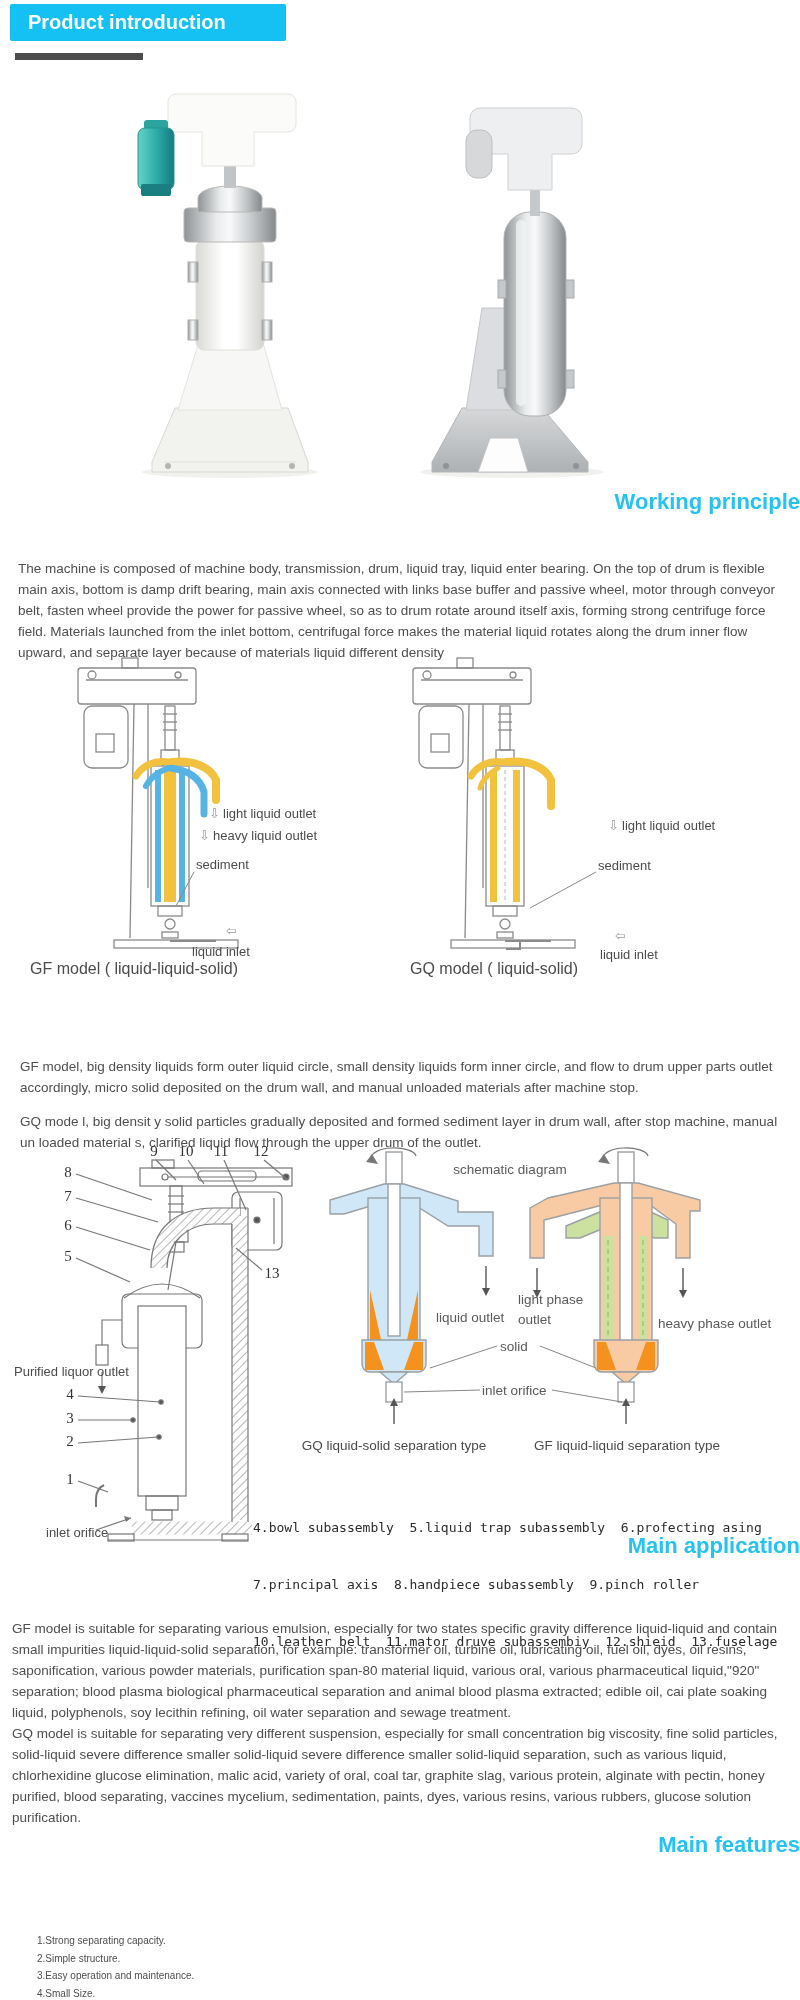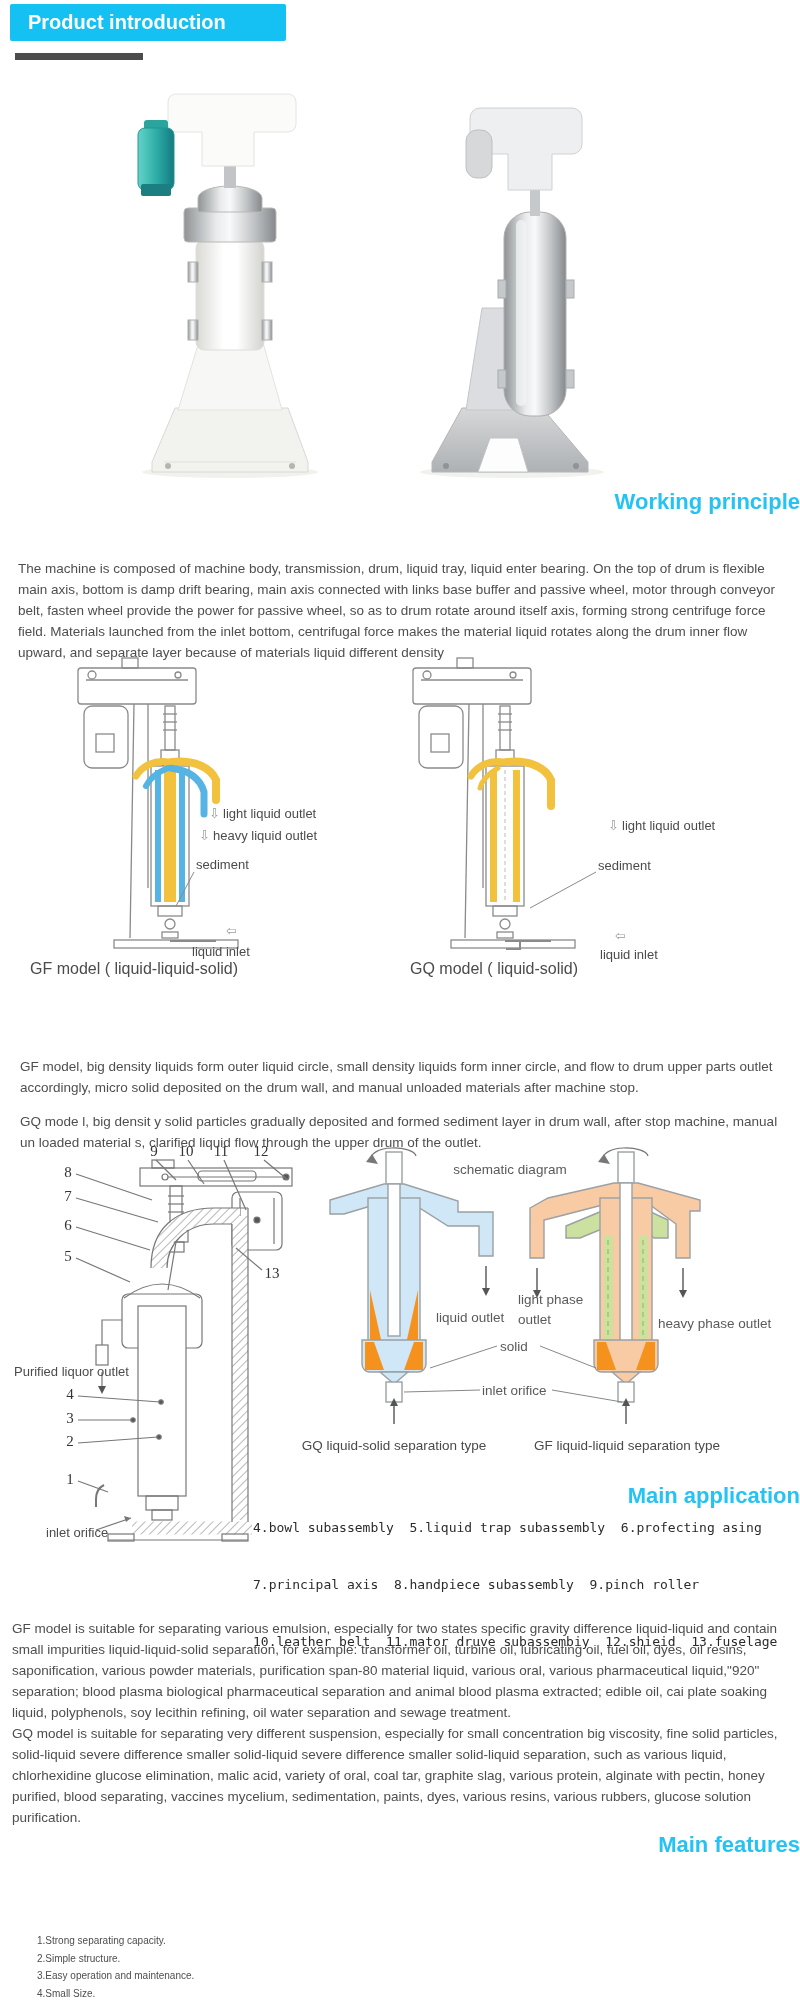--- a/index.html
+++ b/index.html
@@ -326,21 +326,21 @@
     <text class="scap" x="394" y="310">GQ liquid-solid separation type</text>
     <text class="scap" x="627" y="310">GF liquid-liquid separation type</text>
   </svg>
 
   <div class="abs parts">
     <div>4.bowl subassembly  5.liquid trap subassembly  6.profecting asing</div>
     <div>7.principal axis  8.handpiece subassembly  9.pinch roller</div>
     <div>10.leather belt  11.mator druve subassembiy  12.shieid  13.fuselage</div>
   </div>
 
-  <div class="abs cyanhead" style="top:1483px">Main application</div>
+  <div class="abs cyanhead" style="top:1533px">Main application</div>
   <div class="abs" style="left:12px;top:1618px;width:782px">
     <p class="para" style="margin:0">GF model is suitable for separating various emulsion, especially for two states specific gravity difference liquid-liquid and contain small impurities liquid-liquid-solid separation, for example: transformer oil, turbine oil, lubricating oil, fuel oil, dyes, oil resins, saponification, various powder materials, purification span-80 material liquid, various oral, various pharmaceutical liquid,"920" separation; blood plasma biological pharmaceutical separation and animal blood plasma extracted; edible oil, cai plate soaking liquid, polyphenols, soy lecithin refining, oil water separation and sewage treatment.</p>
     <p class="para" style="margin:0"> GQ model is suitable for separating very different suspension, especially for small concentration big viscosity, fine solid particles, solid-liquid severe difference smaller solid-liquid severe difference smaller solid-liquid separation, such as various liquid, chlorhexidine glucose elimination, malic acid, variety of oral, coal tar, graphite slag, various protein, alginate with pectin, honey purified, blood separating, vaccines mycelium, sedimentation, paints, dyes, various resins, various rubbers, glucose solution purification.</p>
   </div>
 
   <div class="abs cyanhead" style="top:1832px">Main features</div>
   <div class="abs features">
     <div>1.Strong separating capacity.</div>
     <div>2.Simple structure.</div>
     <div>3.Easy operation and maintenance.</div>

